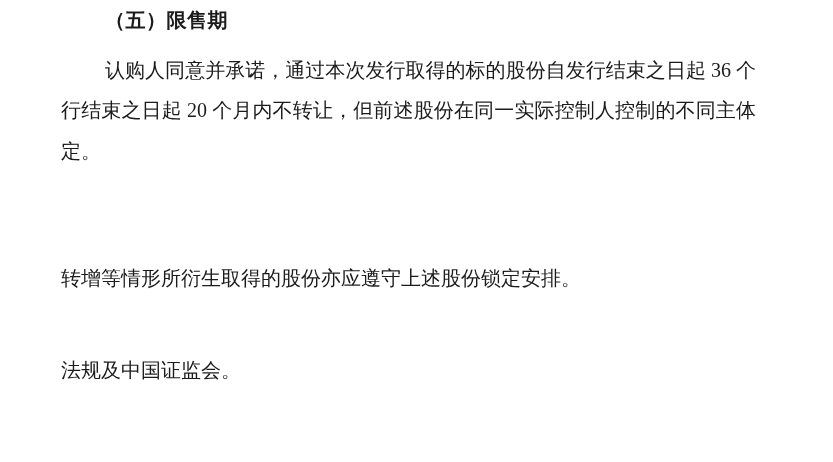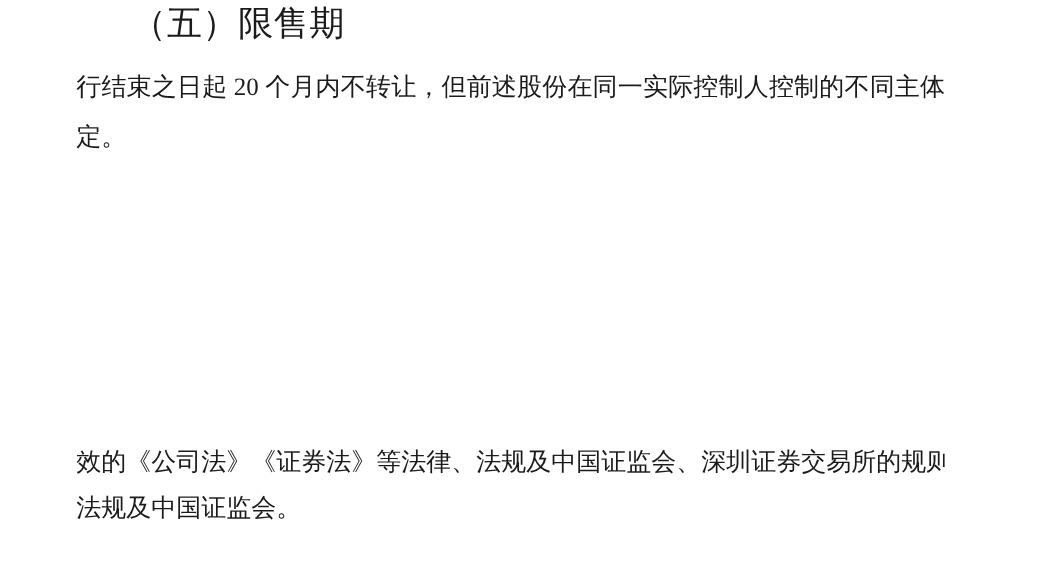--- a/index.html
+++ b/index.html
@@ -14,23 +14,23 @@
     background: var(--page-bg, #ffffff);
     overflow: hidden;
     font-family: "Liberation Serif", "DejaVu Serif", serif;
     color: var(--text-color, #1b1b1b);
   }
   .heading {
     position: absolute;
     left: 105px;
     top: 6px;
     margin: 0;
-    font-size: 28px;
+    font-size: 20px;
     line-height: 28px;
-    font-weight: 400;
+    font-weight: 700;
     letter-spacing: 0.5px;
     color: var(--text-color, #1b1b1b);
   }
   .paragraph {
     position: absolute;
     left: 61px;
     width: 695px;
     font-size: 20px;
     color: var(--text-color, #1b1b1b);
   }
@@ -51,23 +51,24 @@
     text-indent: 44px;
   }
 </style>
 </head>
 <body>
 
 <div class="page">
   <h2 class="heading">（五）限售期</h2>
   <div id="paragraphs">
       <div class="paragraph p0">
+        <div class="line first">认购人同意并承诺，通过本次发行取得的标的股份自发行结束之日起 36 个</div>
         <div class="line">行结束之日起 20 个月内不转让，但前述股份在同一实际控制人控制的不同主体</div>
         <div class="line last">定。</div>
       </div>
       <div class="paragraph p1">
+        <div class="line last">转增等情形所衍生取得的股份亦应遵守上述股份锁定安排。</div>
       </div>
       <div class="paragraph p2">
-        <div class="line">效的《公司法》《证券法》等法律、法规及中国证监会、深圳证券交易所的规则</div>
         <div class="line last">法规及中国证监会。</div>
       </div>
     </div>
 </div>
 
 </body></html>

